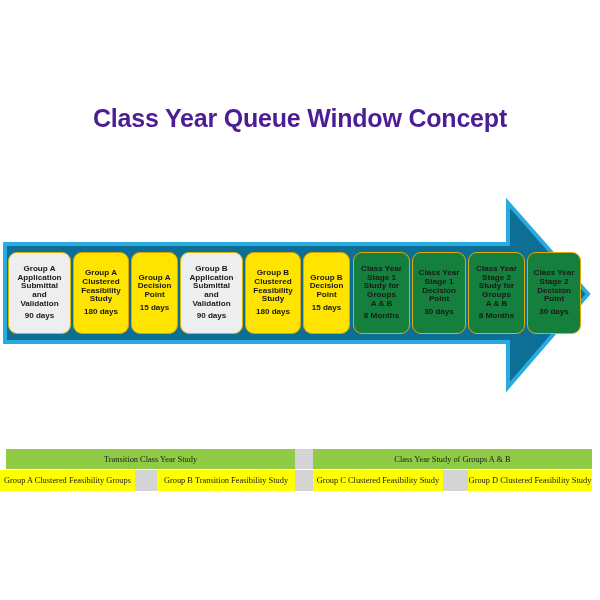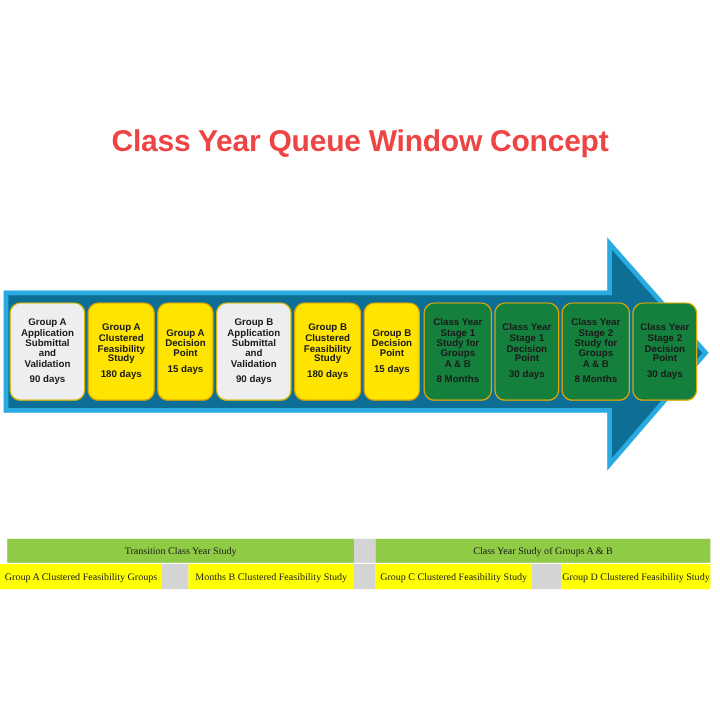--- a/index.html
+++ b/index.html
@@ -18,21 +18,21 @@
 
   
   #page-title {
     position: absolute;
     left: 0;
     top: 104px;
     width: 600px;
     text-align: center;
     font-size: 25px;
     font-weight: bold;
-    color: #ef4444;
+    color: #4c1d95;
     letter-spacing: -0.2px;
   }
 
   
   #arrow-svg {
     position: absolute;
     left: 0;
     top: 190px;
     width: 600px;
     height: 205px;
@@ -194,19 +194,19 @@
 
 <div id="bars">
   <div class="bar-row-green">
       <div class="bar-seg seg-green" style="left: 6px; width: 289px;">Transition Class Year Study</div>
       <div class="bar-seg seg-gap" style="left: 295px; width: 18px;"></div>
       <div class="bar-seg seg-green" style="left: 313px; width: 279px;">Class Year Study of Groups A &amp; B</div>
     </div>
   <div class="bar-row-yellow">
       <div class="bar-seg seg-yellow" style="left: 0px; width: 135px;">Group A Clustered Feasibility Groups</div>
       <div class="bar-seg seg-gap" style="left: 135px; width: 22px;"></div>
-      <div class="bar-seg seg-yellow" style="left: 157px; width: 138px;">Months B Clustered Feasibility Study</div>
+      <div class="bar-seg seg-yellow" style="left: 157px; width: 138px;">Group B Transition Feasibility Study</div>
       <div class="bar-seg seg-gap" style="left: 295px; width: 18px;"></div>
       <div class="bar-seg seg-yellow" style="left: 313px; width: 130px;">Group C Clustered Feasibility Study</div>
       <div class="bar-seg seg-gap" style="left: 443px; width: 25px;"></div>
       <div class="bar-seg seg-yellow" style="left: 468px; width: 124px;">Group D Clustered Feasibility Study</div>
     </div>
 </div>
 
 </body></html>

